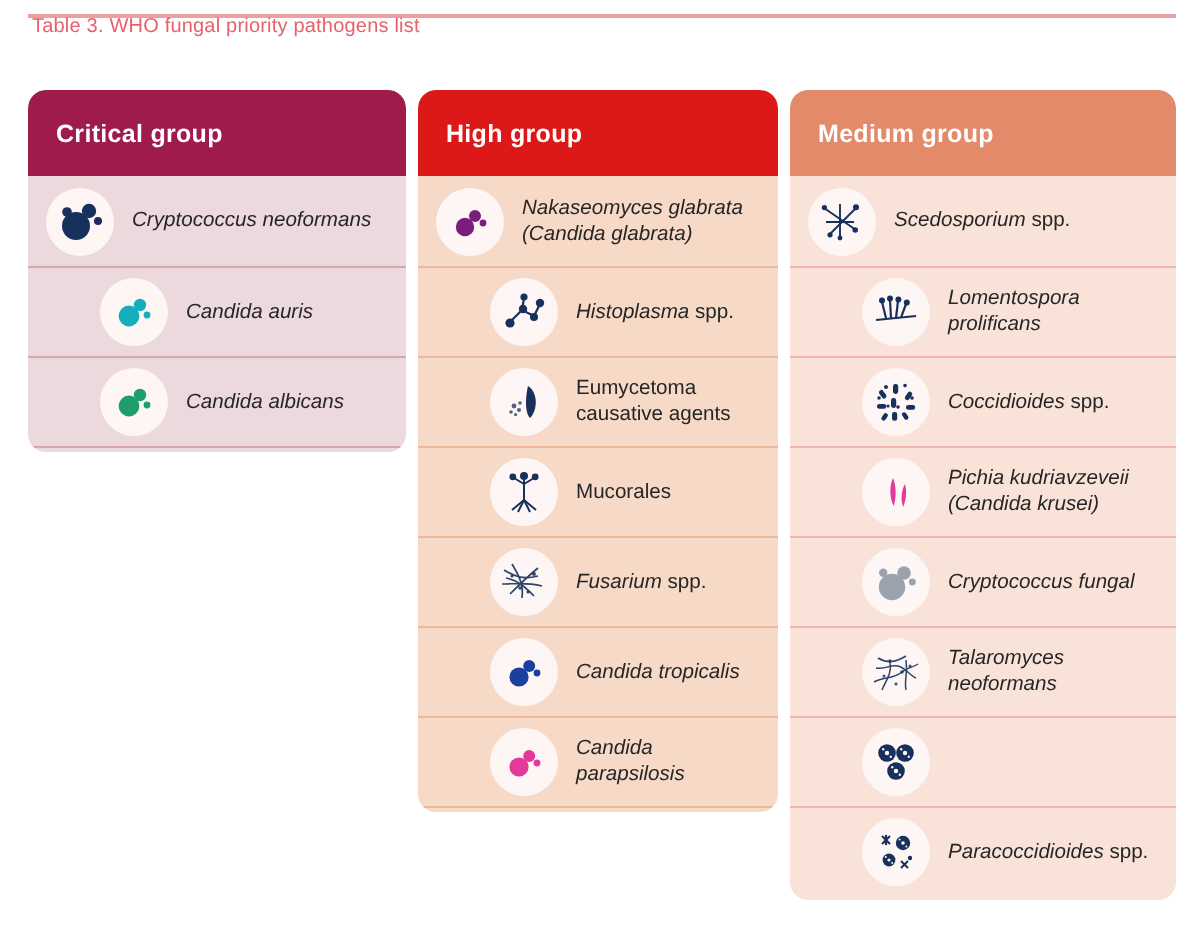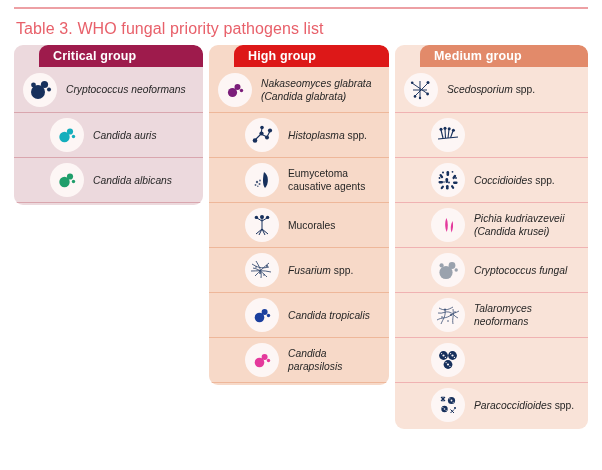--- a/index.html
+++ b/index.html
@@ -10,42 +10,41 @@
     -webkit-font-smoothing:antialiased;
   }
   .page{position:relative;width:602px;height:470px;box-sizing:border-box;}
 
   .top-rule{
     position:absolute;left:14px;top:7px;width:574px;height:2px;
     background:#eda0a4;
   }
 
   .table-title{
-    position:absolute;left:16px;top:20px;
-    font-size:16px;color:#e8606a;letter-spacing:.1px;white-space:nowrap;
+    position:absolute;left:16px;top:8px;
+    font-size:10px;color:#e8606a;letter-spacing:.1px;white-space:nowrap;
   }
 
   .columns{
     position:absolute;left:14px;top:45px;width:574px;height:410px;
     display:flex;gap:6px;align-items:flex-start;
   }
 
   .col{
     border-radius:9px;overflow:hidden;display:flex;flex-direction:column;
   }
   .col-critical{width:189px;background:#ecd9dd;}
   .col-high{width:180px;background:#f7d9c8;}
   .col-medium{width:193px;background:#f9e3d8;}
 
   .col-head{
-    height:22px;display:flex;align-items:center;
+    height:43px;display:flex;align-items:center;
     padding:0 0 0 14px;
     border-radius:9px 9px 0 0;
     box-sizing:border-box;
-    margin-left:25px;
   }
   .col-head span{
     color:#ffffff;font-size:12.5px;font-weight:600;letter-spacing:.15px;
   }
   .head-critical{background:#9e1b4c;}
   .head-high{background:#dd1818;}
   .head-medium{background:#e28a6a;}
 
   .rows{display:flex;flex-direction:column;flex:1 1 auto;padding-bottom:2px;}
 
@@ -299,20 +298,21 @@
                   <path d="M17.5 17.8 L20 11"></path>
               </g>
               <g fill="#17305c">
                   <circle cx="8" cy="9.2" r="1.5"></circle>
                   <circle cx="12" cy="8.2" r="1.5"></circle>
                   <circle cx="16.2" cy="8.8" r="1.5"></circle>
                   <circle cx="20.4" cy="10.3" r="1.5"></circle>
                 </g>
             </svg>
           </span>
+          <span class="row-label">Lomentospora prolificans</span>
         </div>
 
         <div class="row">
           <span class="icon-wrap">
             <svg width="30" height="30" viewBox="0 0 30 30">
               <g fill="#17305c">
                 <rect x="13.5" y="6" width="2.6" height="5" rx="1.2"></rect>
                 <rect x="7" y="9" width="2.4" height="4.6" rx="1.1" transform="rotate(-35 8 11)"></rect>
                 <rect x="20" y="9.5" width="2.4" height="4.6" rx="1.1" transform="rotate(35 21 12)"></rect>
                 <rect x="5.5" y="16" width="4.6" height="2.4" rx="1.1"></rect>

